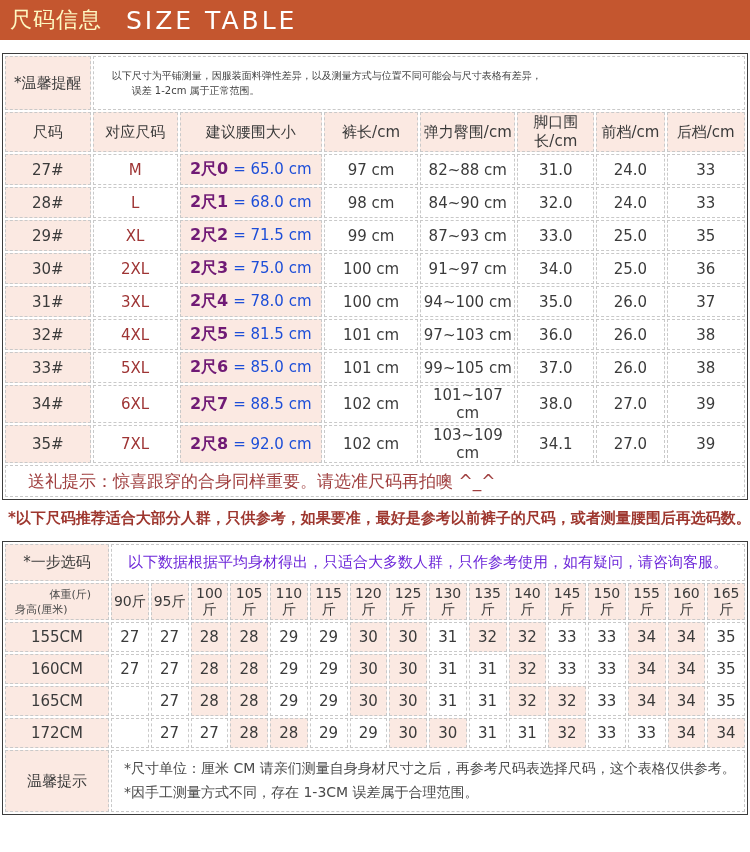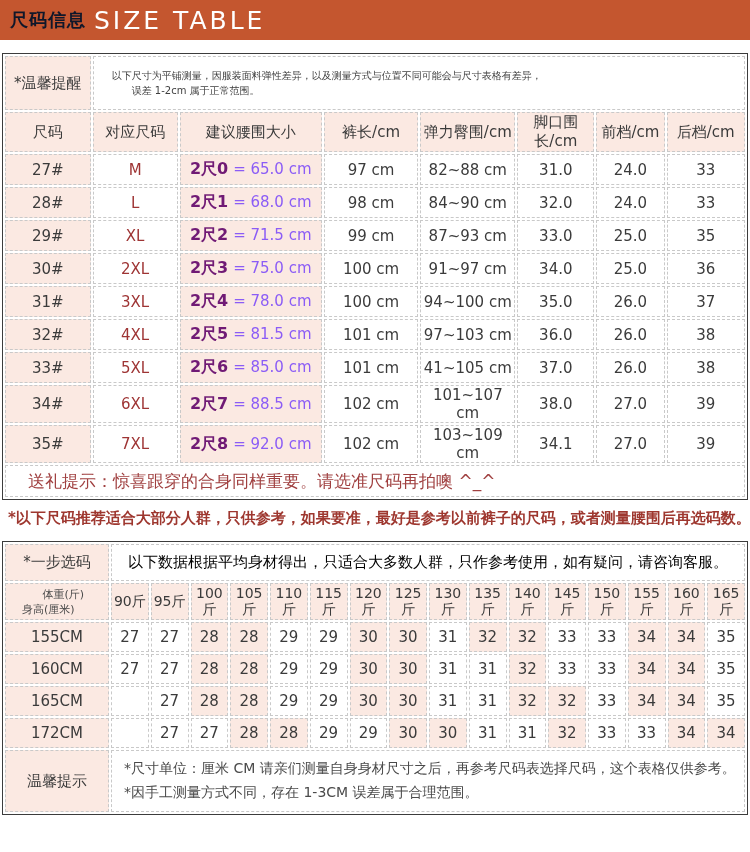--- a/index.html
+++ b/index.html
@@ -6,49 +6,49 @@
   body {
     width:750px; background:#ffffff;
     font-family:"DejaVu Sans","Liberation Sans",sans-serif;
     color:#3b3b3b;
   }
   
   .banner {
     width:750px; height:40px; background:#c4562f;
     display:flex; align-items:center; padding-left:10px;
   }
-  .banner .zh { color:#0f172a; font-size:18px; font-weight:bold; letter-spacing:1px; }
-  .banner .en { color:#fff; font-size:25px; font-weight:normal; letter-spacing:3px; margin-left:8px; }
+  .banner .zh { color:#fef9c3; font-size:22px; font-weight:normal; letter-spacing:1px; }
+  .banner .en { color:#fff; font-size:25px; font-weight:normal; letter-spacing:3px; margin-left:24px; }
   
   .tbl-wrap { margin:13px 2px 0 2px; border:1px solid #3c3c3c; background:#fff; }
   table { width:100%; table-layout:fixed; border-collapse:separate; border-spacing:2px; }
   td {
     border:1px dashed #c9c9c9; text-align:center; vertical-align:middle;
     font-size:15px; color:#3b3b3b; height:31px; overflow:hidden;
   }
   td.pink { background:#fbe9e2; }
   
   #t1 td.hdr { font-size:15px; color:#3a3a3a; height:32px; }
   #t1 .note-label { height:54px; font-size:15px; }
   #t1 .note-text { text-align:left; padding:4px 6px 4px 18px; font-size:10px; line-height:1.55; color:#3f3f3f; }
   #t1 .note-text .l2 { display:block; margin-left:20px; }
   #t1 td.red { color:#9e3434; font-size:15px; }
   #t1 td.waist b { font-size:16px; color:#701a75; }
-  #t1 td.waist .rest { margin-left:5px; color:#8b5cf6; }
+  #t1 td.waist .rest { margin-left:5px; color:#1d4ed8; }
   #t1 .gift { text-align:left; padding-left:22px; color:#a04040; font-size:17px; height:32px; }
   
   .mid-note {
     margin:9px 2px 0 8px; text-align:center;
     color:#9e372f; font-weight:bold; font-size:15px; white-space:nowrap;
   }
   
   #t2 td { font-size:15px; height:30px; }
   #t2 .note-label { height:37px; font-size:15px; }
-  #t2 .note2 { font-size:15px; color:#000000; }
-  #t2 .corner { padding:2px 10px; }
+  #t2 .note2 { font-size:15px; color:#6d28d9; }
+  #t2 .corner { padding:2px 3px; }
   #t2 .corner .ct { display:block; text-align:right; padding-right:14px; font-size:11px; color:#4a4a4a; }
   #t2 .corner .cb { display:block; text-align:left; padding-left:6px; font-size:11px; color:#4a4a4a; }
   #t2 td.w { font-size:14px; height:37px;margin-left:39px; }
   #t2 td.hcell { font-size:15px; }
   #t2 td.p { background:#fbe9e2; }
   #t2 .tip { text-align:left; padding:6px 6px 6px 12px; font-size:14px; line-height:1.7; color:#4a4a4a; height:62px; }
   #t2 .tip span { display:block; }
 </style>
 </head>
 <body>
@@ -146,21 +146,21 @@
   <td>97~103 cm</td>
   <td>36.0</td>
   <td>26.0</td>
   <td>38</td>
 </tr>
 <tr>
   <td class="pink">33#</td>
   <td class="red">5XL</td>
   <td class="pink waist"><b>2尺6</b><span class="rest">=  85.0 cm</span></td>
   <td>101 cm</td>
-  <td>41~105 cm</td>
+  <td>99~105 cm</td>
   <td>37.0</td>
   <td>26.0</td>
   <td>38</td>
 </tr>
 <tr>
   <td class="pink">34#</td>
   <td class="red">6XL</td>
   <td class="pink waist"><b>2尺7</b><span class="rest">=  88.5 cm</span></td>
   <td>102 cm</td>
   <td>101~107 cm</td>

